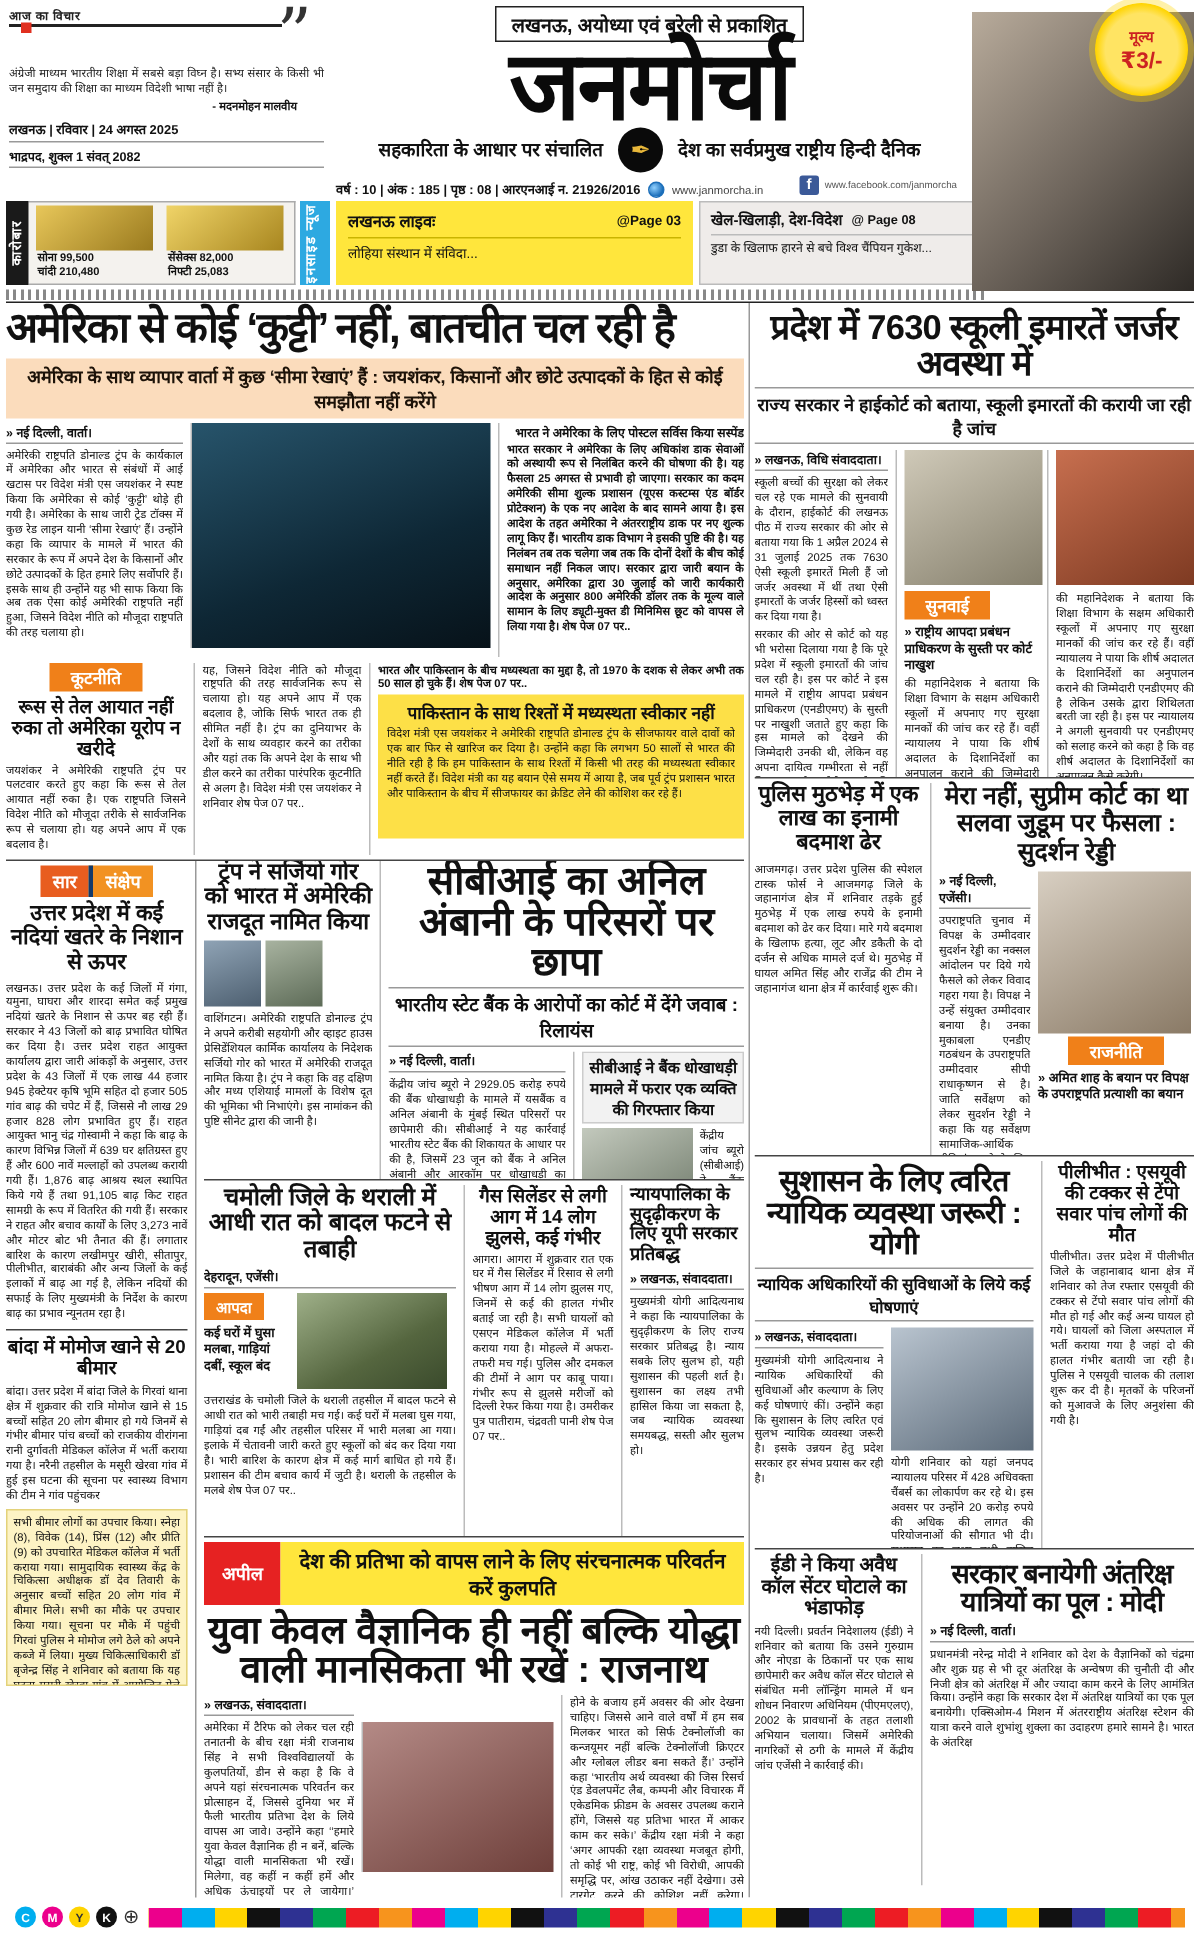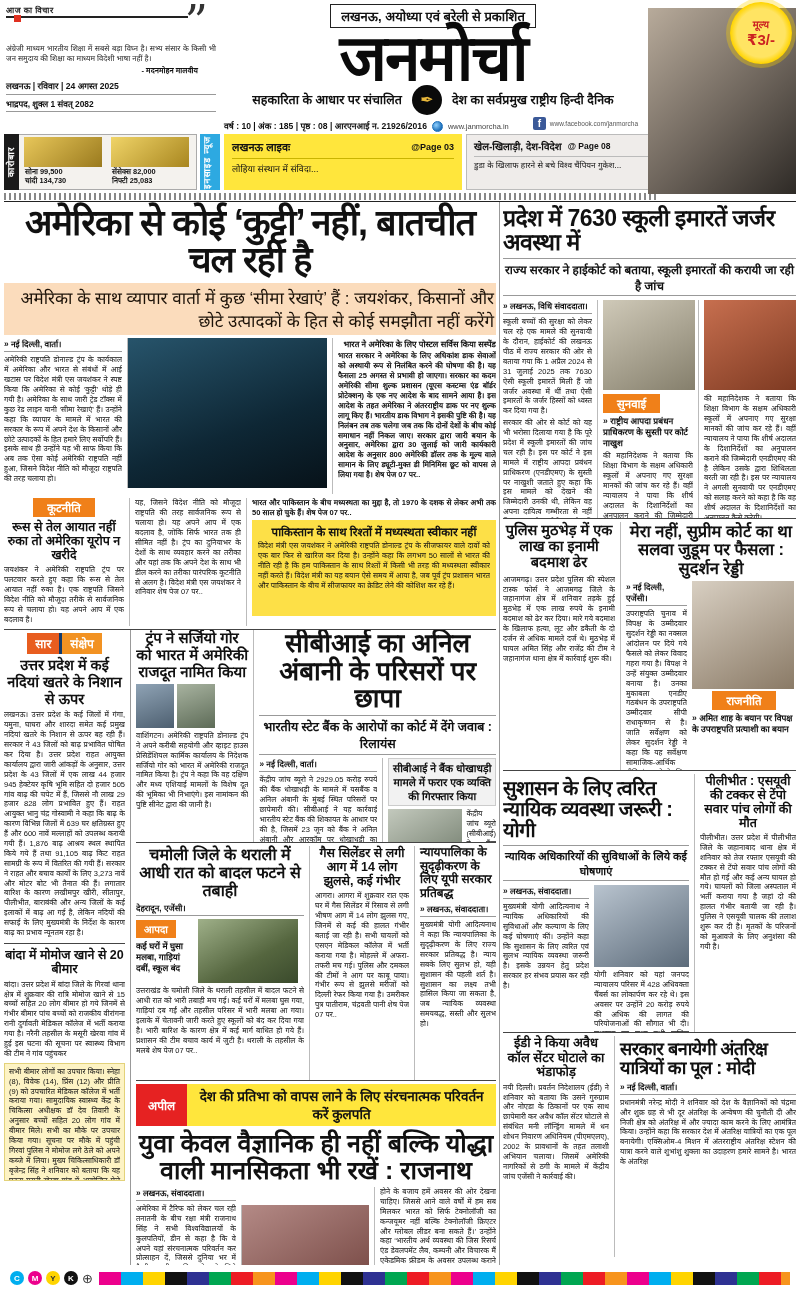--- a/index.html
+++ b/index.html
@@ -61,22 +61,22 @@
   .sport .t{font-size:10px;font-weight:800}
   .sport .p{font-size:8.5px;font-weight:800}
   .sport .teaser{font-size:8.2px;margin-top:3px;border-top:1px solid #bbb;padding-top:2px}
   .stripe{height:7px;margin-top:3px;background:repeating-linear-gradient(90deg,#888 0 2px,#fff 2px 5px)}
 
   
   .main{display:flex;height:1064px;overflow:hidden;margin-top:1px;border-top:1.5px solid #222}
   .lcol{width:492px;overflow:hidden}
   .vr{width:1px;background:#999;margin:0 3px}
   .rcol{flex:1;overflow:hidden}
-  .h1{font-size:36px;font-weight:800;line-height:1.02;text-align:center;letter-spacing:-1px;padding-top:3px}
-  .kicker{background:#fbdcbc;font-weight:400;font-size:17px;text-align:right;padding:3px 2px;margin:5px 0 3px 0;color:#1c1208}
+  .h1{font-size:28px;font-weight:800;line-height:1.02;text-align:left;letter-spacing:-1px;padding-top:3px}
+  .kicker{background:#fbdcbc;font-weight:700;font-size:12px;text-align:center;padding:3px 2px;margin:5px 0 3px 0;color:#1c1208}
   .cols{display:flex}
   .cols>*+*{border-left:1px solid #bbb;margin-left:5px;padding-left:5px}
   .body{font-size:7.5px;line-height:1.32;text-align:justify;color:#111;overflow:hidden}
   .byline{font-size:8.3px;font-weight:700;border-bottom:1px solid #999;padding-bottom:2px;margin-bottom:3px}
   .photo{flex:none}
   .lead-r1{height:156px;overflow:hidden;margin-bottom:4px}
   .boldlede{font-size:8.2px;font-weight:700;text-align:right;margin-bottom:2px}
   .lbl{display:inline-block;background:#f08019;color:#fff;font-weight:700;font-size:11.5px;padding:2px 14px}
   .h3{font-weight:800;text-align:center;line-height:1.12}
   .peachbox{background:#fde047;padding:4px 6px;overflow:hidden}
@@ -98,21 +98,21 @@
   .subbar{font-weight:800;font-size:12.5px;text-align:center;border-top:1.5px solid #999;border-bottom:1.5px solid #999;padding:2px 0;margin:3px 0}
   .substory-t{background:#f2f2f2;font-weight:800;font-size:10.5px;text-align:center;padding:2px 3px;border:1px solid #ccc}
   .chamrow{display:flex;height:238px;overflow:hidden;border-top:1.5px solid #444;padding-top:3px}
   .appealrow{height:258px;overflow:hidden;border-top:1.5px solid #444;padding-top:3px}
   .appeal-strip{display:flex;align-items:stretch}
   .appeal-lbl{background:#e62222;color:#fff;font-weight:800;font-size:12px;padding:3px 12px;display:flex;align-items:center}
   .appeal-txt{background:#ffe63c;flex:1;font-weight:800;font-size:13.5px;text-align:center;padding:3px 4px}
   .h2big{font-size:25px;font-weight:800;text-align:center;line-height:1.05;margin:4px 0}
 
   
-  .r-h2{font-size:23px;font-weight:800;line-height:1.05;padding-top:4px;letter-spacing:-.5px}
+  .r-h2{font-size:23px;font-weight:800;text-align:center;line-height:1.05;padding-top:4px;letter-spacing:-.5px}
   .r-sub{font-weight:800;font-size:11.8px;text-align:center;border-top:1.5px solid #999;border-bottom:1.5px solid #999;padding:2px 0;margin:4px 0}
   .schools{height:316px;overflow:hidden}
   .cap{font-size:8.6px;font-weight:800;line-height:1.25;margin-top:3px}
   .prrow{display:flex;height:252px;overflow:hidden;border-top:1.5px solid #444;padding-top:3px}
   .policecol{width:112px}
   .reddycol{flex:1;margin-left:5px;padding-left:5px;border-left:1px solid #bbb}
   .fig{width:104px;flex:none;margin-left:5px}
   .yogirow{display:flex;height:262px;overflow:hidden;border-top:1.5px solid #444;padding-top:3px}
   .yogimain{flex:1}
   .pilicol{width:102px;margin-left:5px;padding-left:5px;border-left:1px solid #bbb}
@@ -191,21 +191,21 @@
     </div>
   </header>
 
   <div class="ticker">
     <div class="vlabel biz-l">कारोबार</div>
     <div class="market">
       <div class="mcard">
         <div class="mthumb photo ph-gold"></div>
         <div class="mtxt">
           <div>सोना 99,500</div>
-          <div>चांदी 134,730</div>
+          <div>चांदी 210,480</div>
         </div>
       </div>
       <div class="mcard">
         <div class="mthumb photo ph-coins"></div>
         <div class="mtxt">
           <div>सेंसेक्स 82,000</div>
           <div>निफ्टी 25,083</div>
         </div>
       </div>
     </div>

